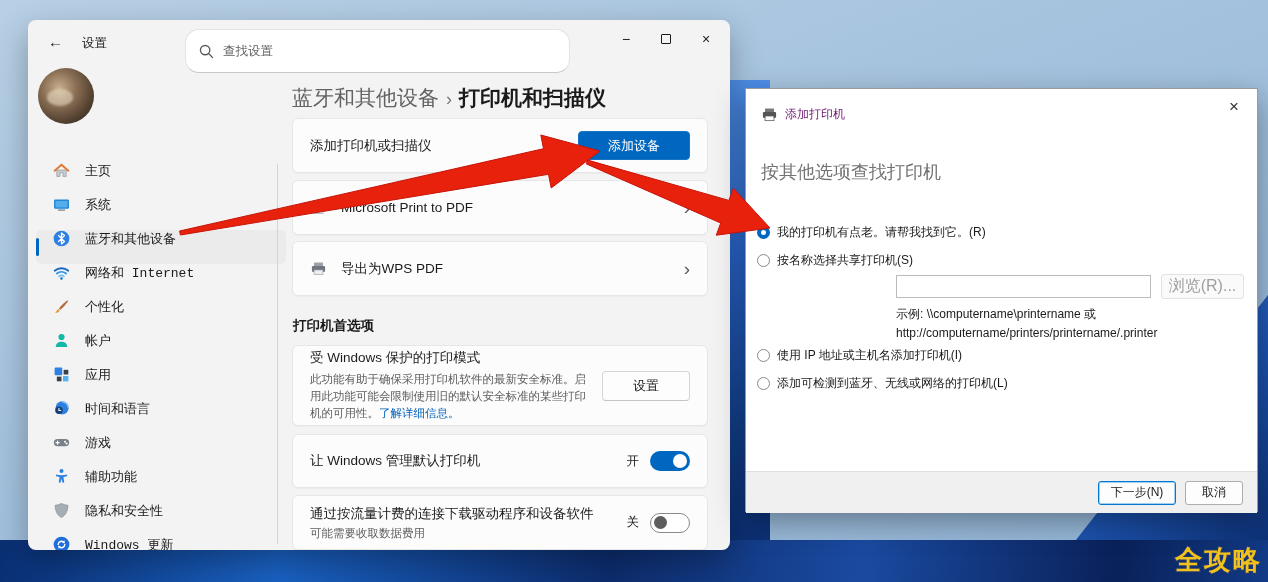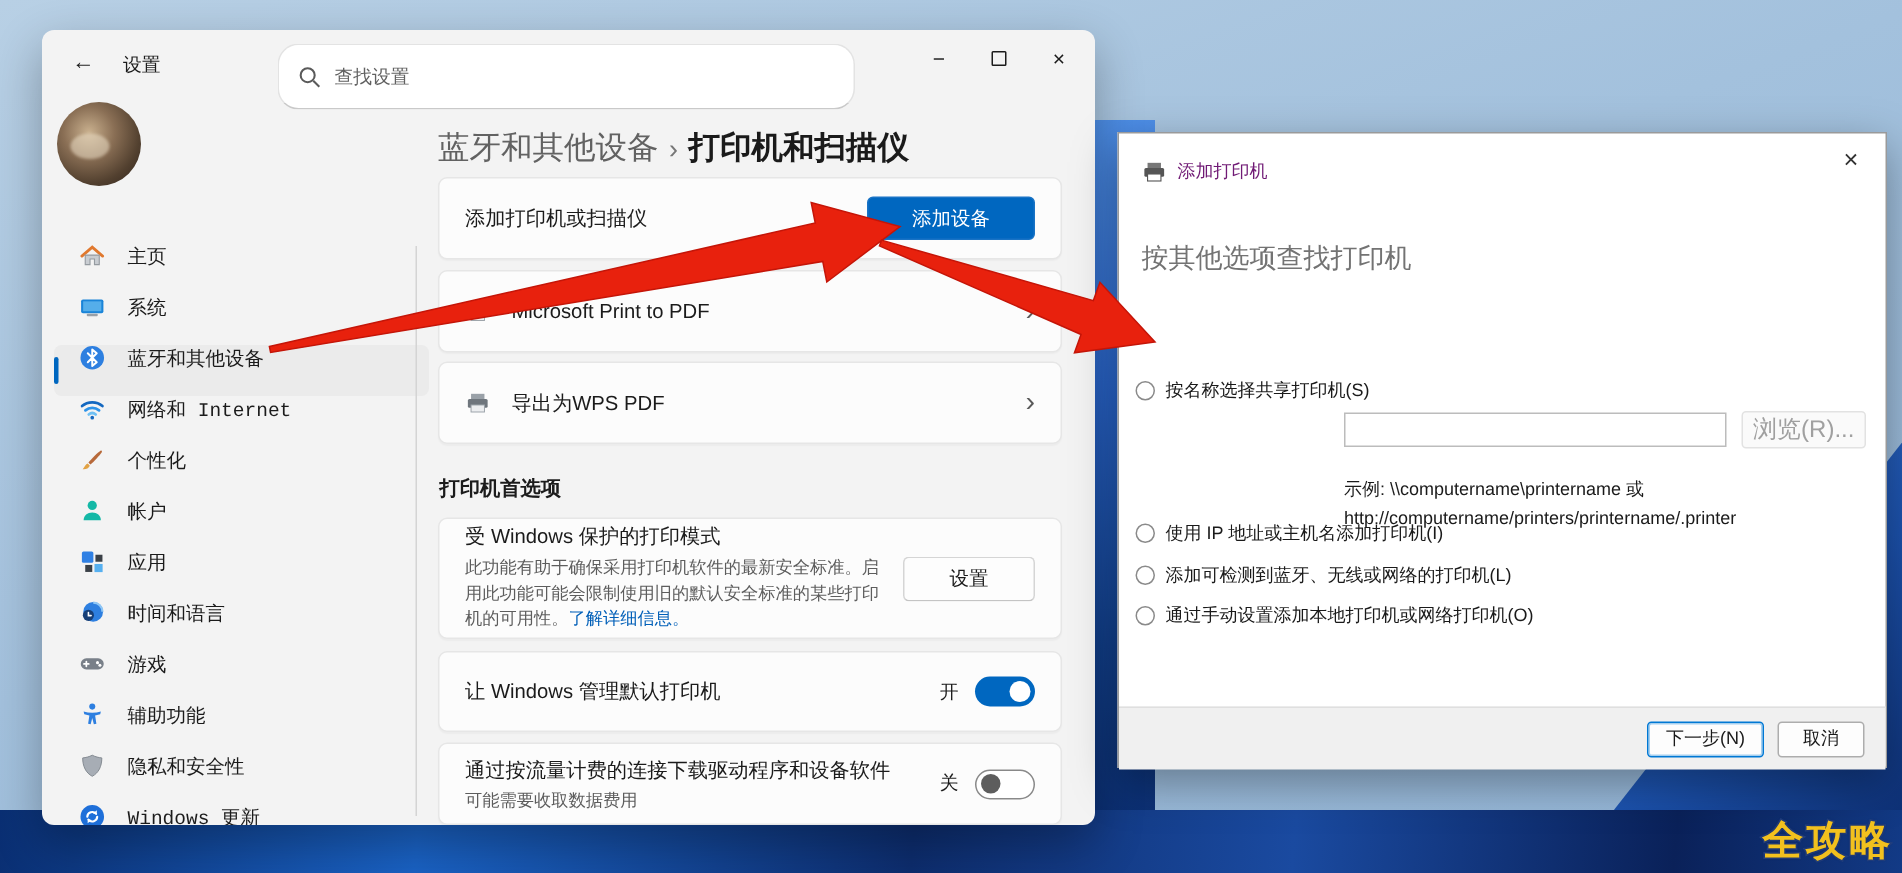--- a/index.html
+++ b/index.html
@@ -93,21 +93,21 @@
   .dlg-title-blue { position:absolute; left:15px; top:71px; font-size:18px; color:#737373; }
   .radio-row { position:absolute; left:11px; display:flex; align-items:center; gap:7px; }
   .radio { width:13px; height:13px; border-radius:50%; background:#fff; border:1px solid #8a8a8a; flex:0 0 13px; }
   .radio.sel { border:4px solid #0067c0; }
   #opt1 { top:135px; } #opt2 { top:163px; } #opt3 { top:258px; } #opt4 { top:286px; } #opt5 { top:313px; }
   .share-input { position:absolute; left:150px; top:186px; width:255px; height:23px;
     border:1px solid #bcbcbc; background:#fff; }
   .browse-btn { position:absolute; left:415px; top:185px; width:83px; height:25px;
     background:#fafafa; border:1px solid #e2e2e2; border-radius:3px; color:#a0a0a0;
     display:flex; align-items:center; justify-content:center; font-size:16px; }
-  .example { position:absolute; left:150px; top:228px; font-size:12px; color:#1a1a1a; line-height:1.6; }
+  .example { position:absolute; left:150px; top:216px; font-size:12px; color:#1a1a1a; line-height:1.6; }
   .dlg-footer { position:absolute; left:0; top:382px; width:100%; height:42px; background:#f0f0f0;
     border-top:1px solid #dfdfdf; display:flex; align-items:center; justify-content:flex-end;
     gap:9px; padding-right:14px; }
   .dlg-btn { height:24px; background:#fdfdfd; border:1px solid #adadad; border-radius:3px;
     display:flex; align-items:center; justify-content:center; font-size:12px; color:#1a1a1a; }
   .dlg-btn.next { width:78px; border:1px solid #0078d4; box-shadow:0 0 0 1px rgba(0,120,212,.35) inset; }
   .dlg-btn.cancel { width:58px; }
 
   
   #arrows { position:absolute; left:0; top:0; z-index:6; pointer-events:none; }
@@ -309,44 +309,44 @@
     <div class="dlg-head">
       <svg class="icon16" viewBox="0 0 16 16" width="15" height="15">
           <rect x="3.8" y="2.4" width="8.4" height="3.6" fill="#777"></rect>
           <rect x="1.8" y="5.6" width="12.4" height="5.6" rx="1" fill="#555"></rect>
           <rect x="3.8" y="9.4" width="8.4" height="4.4" fill="#fff" stroke="#555" stroke-width="0.7"></rect>
         </svg>
       <span>添加打印机</span>
     </div>
     <div class="dlg-title-blue">按其他选项查找打印机</div>
 
+    <div class="radio-row" id="opt1">
+      <div class="radio sel"></div>
+      <span>我的打印机有点老。请帮我找到它。(R)</span>
+    </div>
     <div class="radio-row" id="opt2">
       <div class="radio"></div>
       <span>按名称选择共享打印机(S)</span>
     </div>
 
     <div class="share-input" title=""></div>
     <div class="browse-btn">浏览(R)...</div>
     <div class="example">
       <div>示例: \\computername\printername 或</div>
       <div>http://computername/printers/printername/.printer</div>
     </div>
 
     <div class="radio-row" id="opt3">
       <div class="radio"></div>
       <span>使用 IP 地址或主机名添加打印机(I)</span>
     </div>
     <div class="radio-row" id="opt4">
       <div class="radio"></div>
       <span>添加可检测到蓝牙、无线或网络的打印机(L)</span>
     </div>
-    <div class="radio-row" id="opt5">
-      <div class="radio"></div>
-      <span>通过手动设置添加本地打印机或网络打印机(O)</span>
-    </div>
 
     <div class="dlg-footer">
       <div class="dlg-btn next">下一步(N)</div>
       <div class="dlg-btn cancel">取消</div>
     </div>
   </div>
 
   <svg id="arrows" width="1268" height="582" viewBox="0 0 1268 582">
     <polygon points="179.6,231 543.5,148.7 540.8,135 600,151 551.2,188 548.5,174.3 180.4,235" fill="#e8210d" stroke="#c41508" stroke-width="1"></polygon>
     <polygon points="587.7,160.1 728.9,200.4 733.3,188.2 770,228 716.3,235.2 720.7,223 586.3,163.9" fill="#e8210d" stroke="#c41508" stroke-width="1"></polygon>

